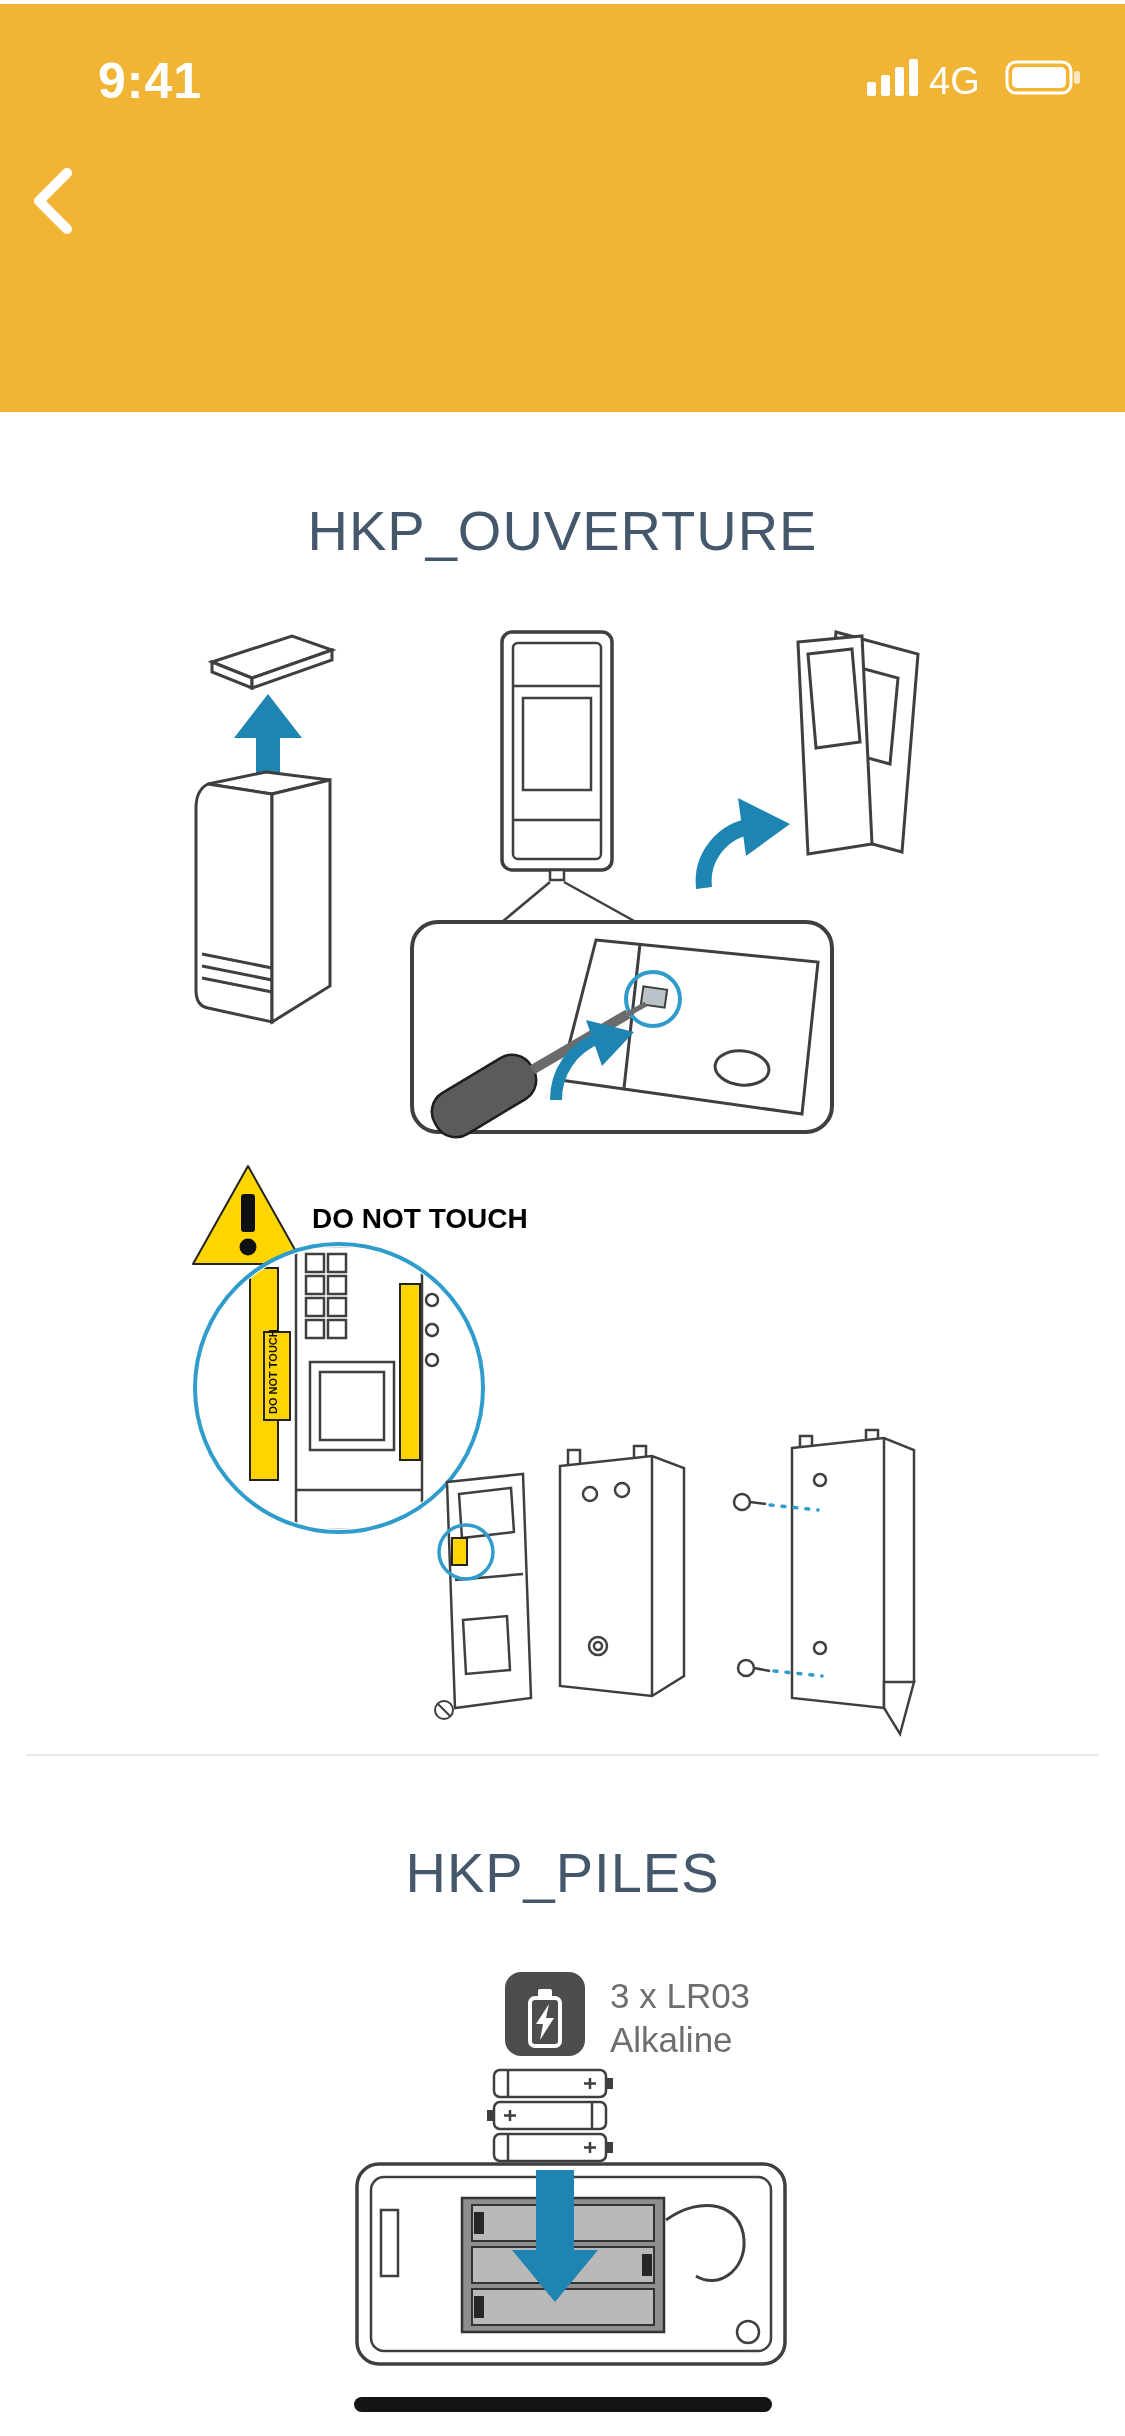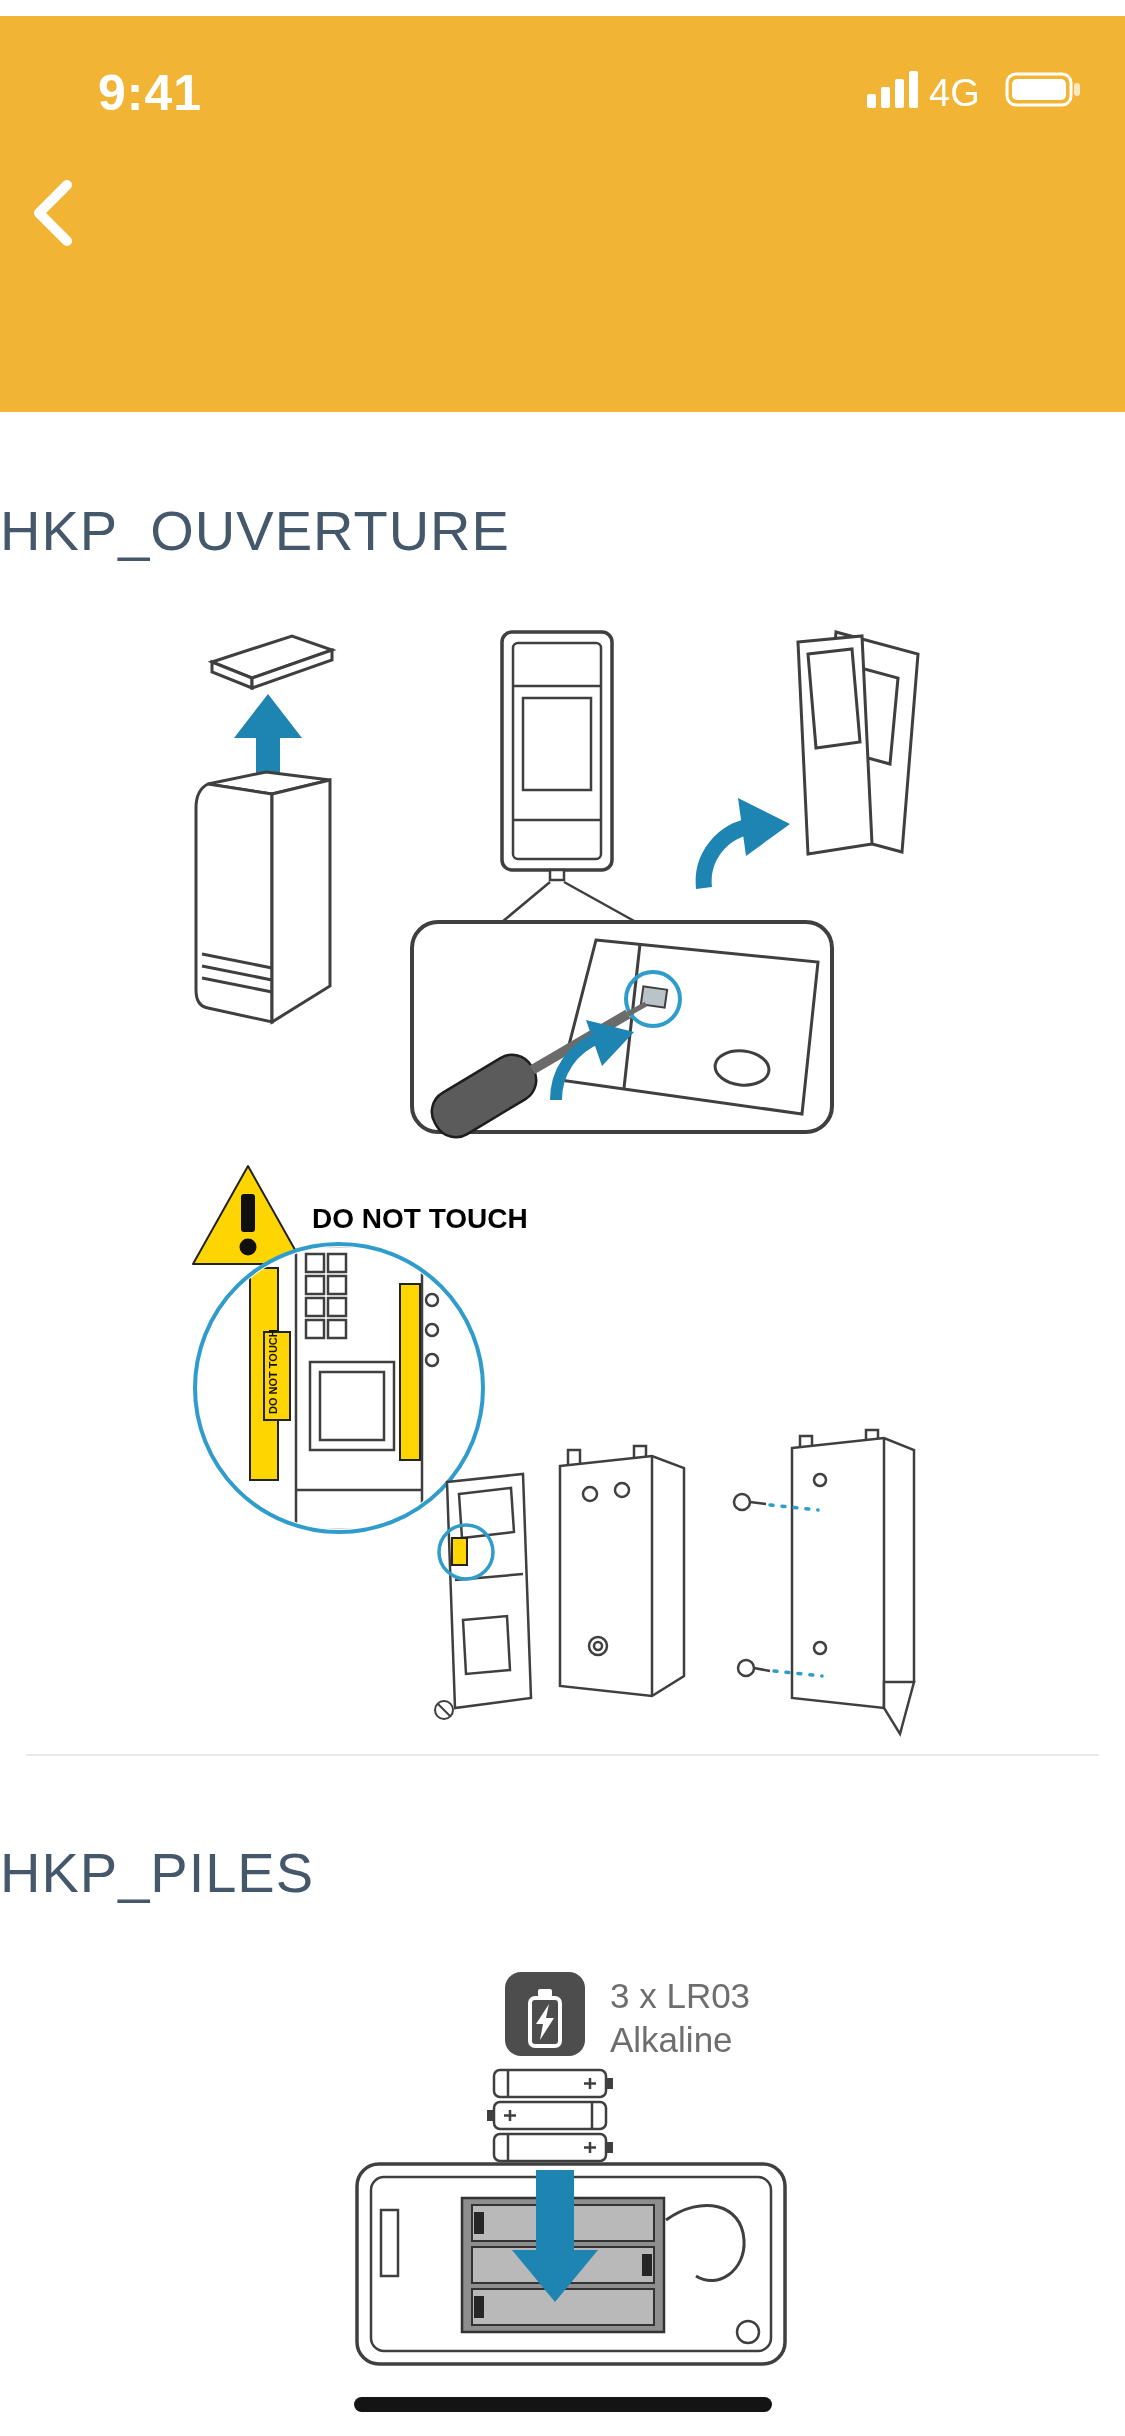--- a/index.html
+++ b/index.html
@@ -9,31 +9,31 @@
     --highlight-blue:#2F9CCB;
     --warning-yellow:#FFD500;
     --ink:#3F3F3F;
   }
   *{box-sizing:border-box;}
   html,body{margin:0;padding:0;}
   body{
     width:1125px;height:2436px;position:relative;overflow:hidden;
     background:#fff;font-family:"Liberation Sans",sans-serif;
   }
-  .header{position:absolute;top:16px;left:0;width:100%;height:516px;background:var(--header-yellow);}
+  .header{position:absolute;top:4px;left:0;width:100%;height:516px;background:var(--header-yellow);}
   .time{position:absolute;left:98px;top:48px;font-size:50px;font-weight:700;color:#fff;letter-spacing:1px;}
   .status-icons{position:absolute;right:34px;top:52px;width:224px;height:44px;}
   .back-btn{position:absolute;left:18px;top:156px;width:76px;height:84px;background:transparent;border:none;padding:0;cursor:pointer;}
   .title{
     position:absolute;left:44px;top:268px;width:1044px;
     font-size:74px;font-weight:700;color:#fff;letter-spacing:-1px;
     white-space:nowrap;overflow:hidden;
   }
   main{position:absolute;top:412px;left:0;width:100%;height:2024px;background:#fff;}
-  h2{position:absolute;width:100%;text-align:left;margin:0;font-weight:400;font-size:56px;color:var(--heading-blue);letter-spacing:1px;}
+  h2{position:absolute;width:100%;text-align:center;margin:0;font-weight:400;font-size:56px;color:var(--heading-blue);letter-spacing:1px;}
   .h2-ouv{top:86px;}
   .h2-piles{top:1428px;}
   .fig{position:absolute;left:0;}
   .fig1{top:210px;}
   .fig2{top:738px;}
   .fig3{top:1546px;}
   .divider{position:absolute;top:1342px;left:26px;right:26px;height:2px;background:#E9E9E9;}
   .home-indicator{position:absolute;bottom:24px;left:50%;transform:translateX(-50%);
     width:418px;height:15px;border-radius:9px;background:#141414;}
   svg text{font-family:"Liberation Sans",sans-serif;}

